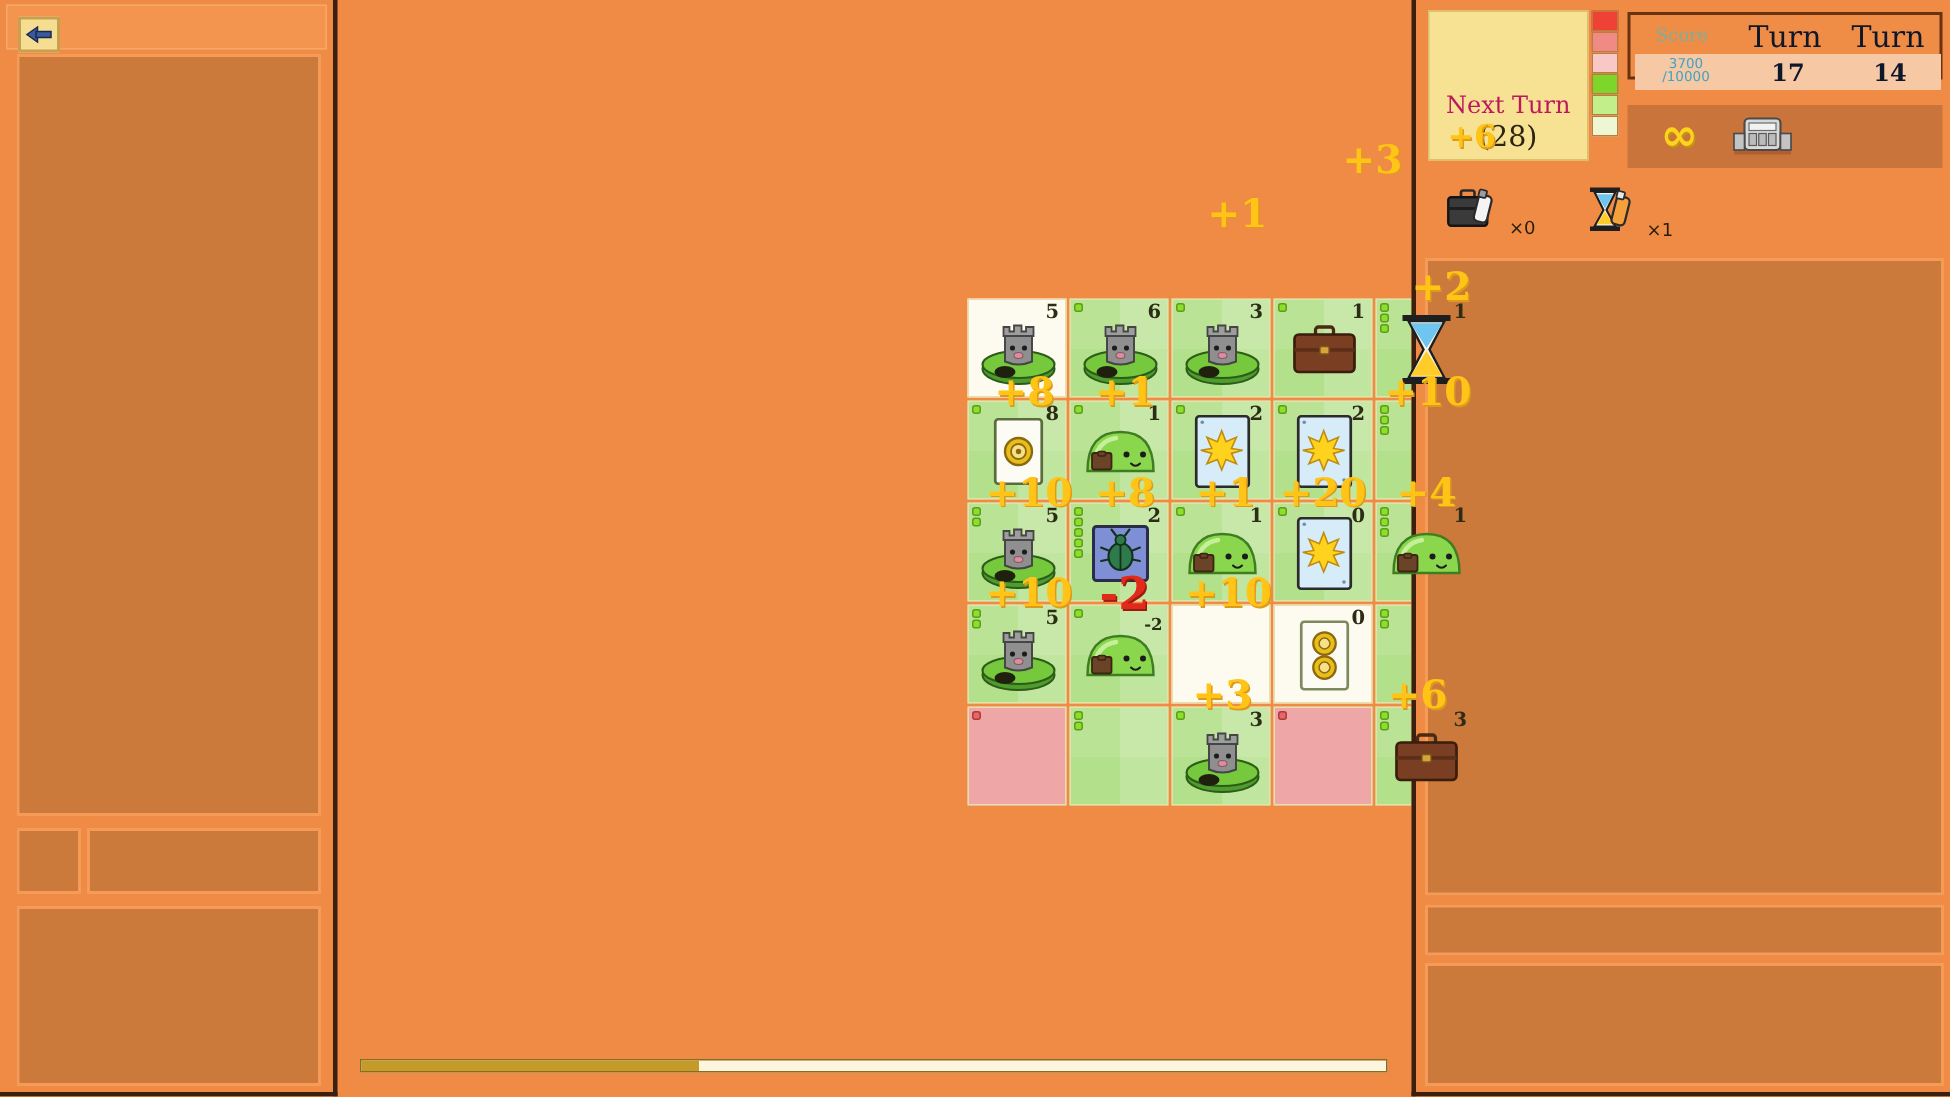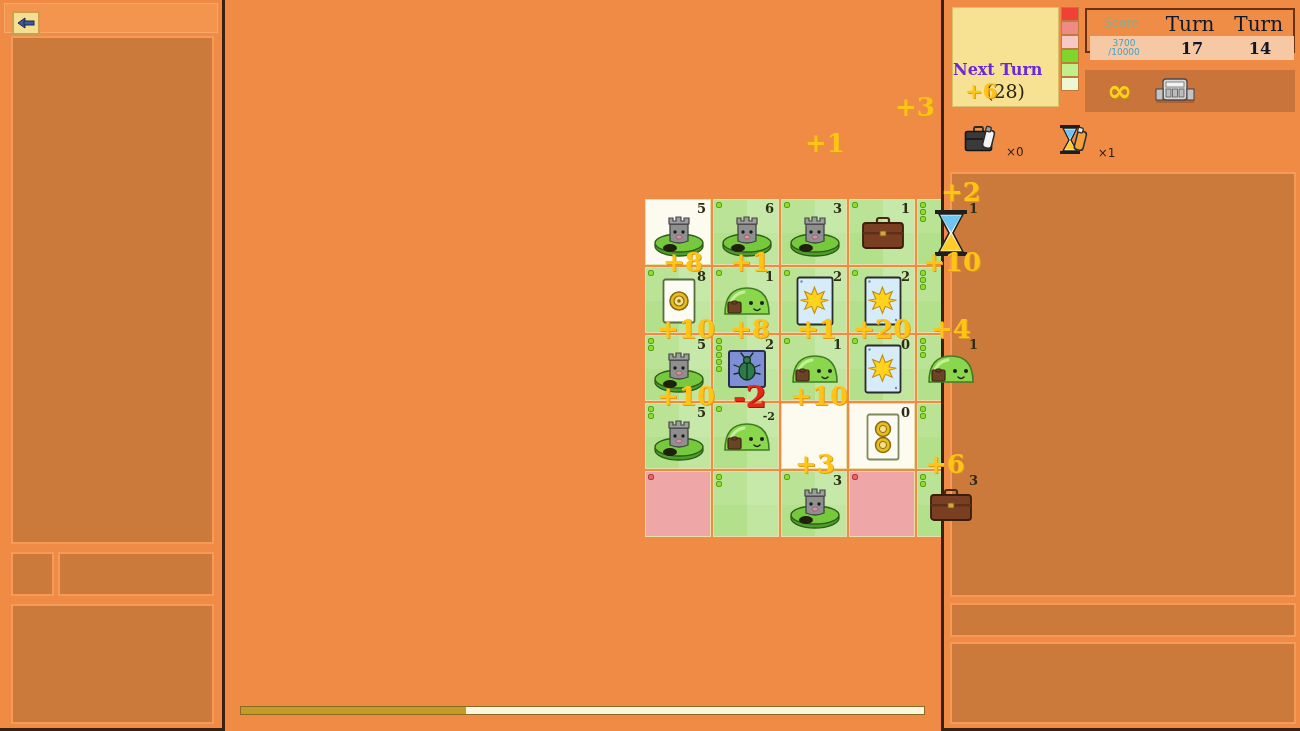--- a/index.html
+++ b/index.html
@@ -158,23 +158,22 @@
     border-bottom: 3px solid #3b2010;
   }
   .next-turn-btn {
     position: absolute; left: 8px; top: 7px; width: 107px; height: 100px;
     background: #f7e294;
     border: 1px solid #d9c06a;
     cursor: pointer;
   }
   .nt-label {
     position: absolute; left: 0; right: 0; top: 52px;
-    font-size: 16px; color: #6d28d9;
+    text-align: center; font-size: 16px; color: #be185d;
     font-family: "DejaVu Serif", serif;
-    font-weight: bold;
   }
   .nt-count {
     position: absolute; left: 0; right: 0; top: 72px;
     text-align: center; font-size: 19px; color: #2b2410;
     font-family: "DejaVu Serif", serif;
   }
   .nt-gain {
     position: absolute; left: 12px; top: 70px;
     font-size: 21px; font-weight: bold; color: #ffc416;
     text-shadow: 1px 1px 0 #dd9a1c;

